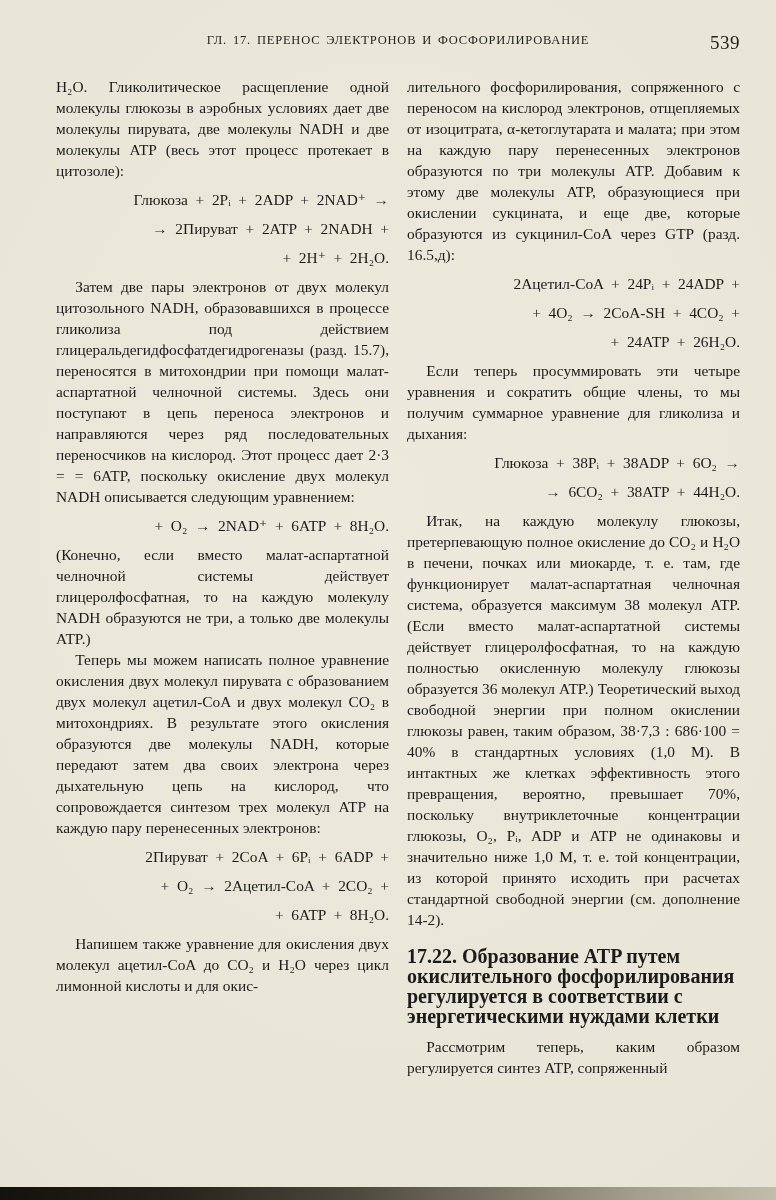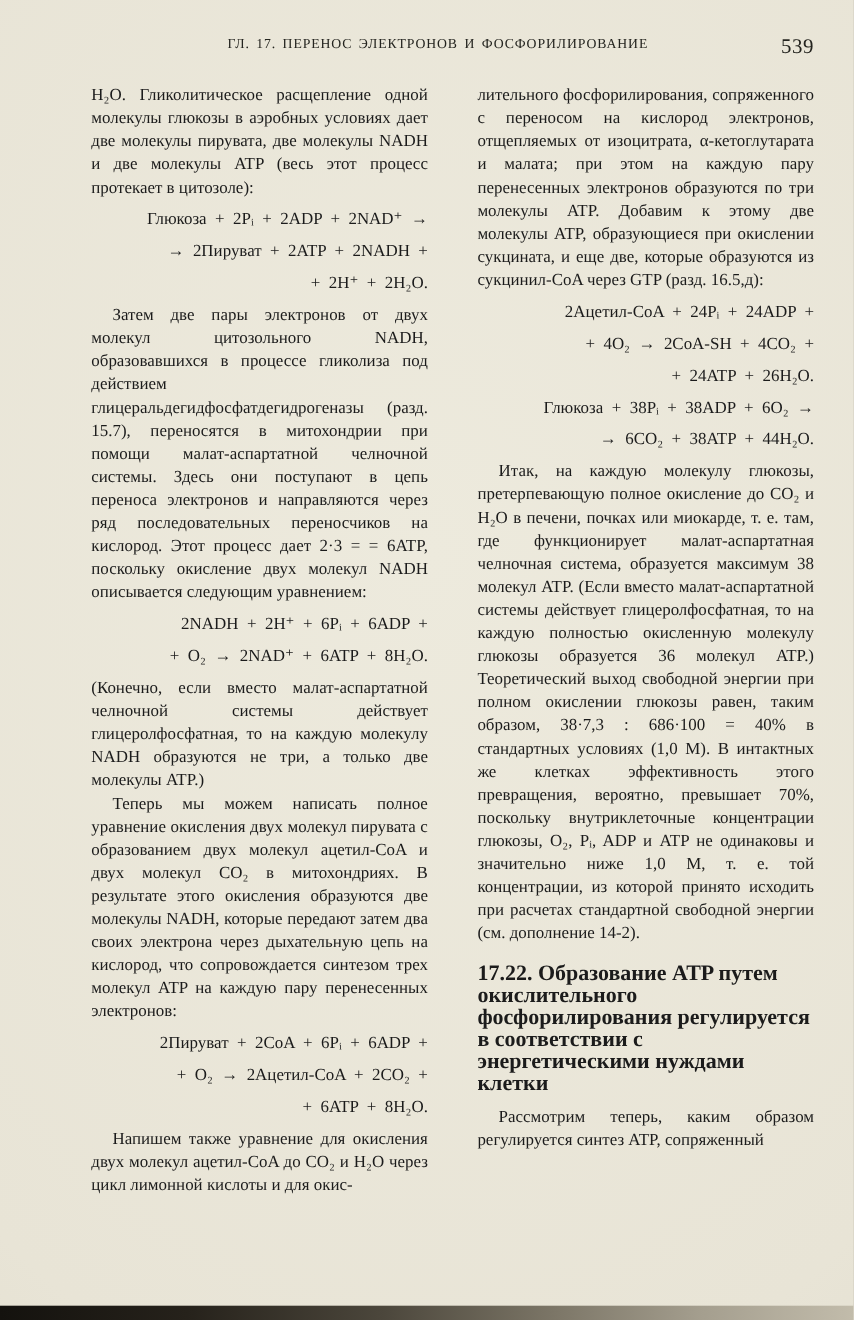--- a/index.html
+++ b/index.html
@@ -47,21 +47,20 @@
   .columns {
     display: flex;
     gap: 18px;
     margin-top: 22px;
   }
   .col {
     width: 342px;
     font-size: 15.4px;
     line-height: 21px;
     text-align: justify;
-    margin-left: 27px;
   }
   .para {
     margin: 0;
   }
   .para.indent {
     text-indent: 1.25em;
   }
   .eq {
     margin: 7px 0;
     text-align: right;
@@ -110,21 +109,20 @@
 
       <div class="eq">
         <div class="eq-line">Глюкоза + 2Pᵢ + 2ADP + 2NAD⁺ →</div>
         <div class="eq-line">→ 2Пируват + 2ATP + 2NADH +</div>
         <div class="eq-line eq-indent">+ 2H⁺ + 2H₂O.</div>
       </div>
 
       <p class="para indent">Затем две пары электронов от двух молекул цитозольного NADH, образовавшихся в процессе гликолиза под действием глицеральдегидфосфатдегидрогеназы (разд. 15.7), переносятся в митохондрии при помощи малат-аспартатной челночной системы. Здесь они поступают в цепь переноса электронов и направляются через ряд последовательных переносчиков на кислород. Этот процесс дает 2·3 = = 6ATP, поскольку окисление двух молекул NADH описывается следующим уравнением:</p>
 
       <div class="eq">
-        <div class="eq-line">2NADH + 2H⁺ + 6Pᵢ + 6ADP +</div>
         <div class="eq-line">+ O₂ → 2NAD⁺ + 6ATP + 8H₂O.</div>
       </div>
 
       <p class="para">(Конечно, если вместо малат-аспартатной челночной системы действует глицеролфосфатная, то на каждую молекулу NADH образуются не три, а только две молекулы ATP.)</p>
 
       <p class="para indent">Теперь мы можем написать полное уравнение окисления двух молекул пирувата с образованием двух молекул ацетил-CoA и двух молекул CO₂ в митохондриях. В результате этого окисления образуются две молекулы NADH, которые передают затем два своих электрона через дыхательную цепь на кислород, что сопровождается синтезом трех молекул ATP на каждую пару перенесенных электронов:</p>
 
       <div class="eq">
         <div class="eq-line">2Пируват + 2CoA + 6Pᵢ + 6ADP +</div>
         <div class="eq-line">+ O₂ → 2Ацетил-CoA + 2CO₂ +</div>
@@ -136,20 +134,21 @@
 
     <section class="col">
       <p class="para">лительного фосфорилирования, сопряженного с переносом на кислород электронов, отщепляемых от изоцитрата, α-кетоглутарата и малата; при этом на каждую пару перенесенных электронов образуются по три молекулы ATP. Добавим к этому две молекулы ATP, образующиеся при окислении сукцината, и еще две, которые образуются из сукцинил-CoA через GTP (разд. 16.5,д):</p>
 
       <div class="eq">
         <div class="eq-line">2Ацетил-CoA + 24Pᵢ + 24ADP +</div>
         <div class="eq-line">+ 4O₂ → 2CoA-SH + 4CO₂ +</div>
         <div class="eq-line">+ 24ATP + 26H₂O.</div>
       </div>
 
+      <p class="para indent">Если теперь просуммировать эти четыре уравнения и сократить общие члены, то мы получим суммарное уравнение для гликолиза и дыхания:</p>
 
       <div class="eq">
         <div class="eq-line">Глюкоза + 38Pᵢ + 38ADP + 6O₂ →</div>
         <div class="eq-line">→ 6CO₂ + 38ATP + 44H₂O.</div>
       </div>
 
       <p class="para indent">Итак, на каждую молекулу глюкозы, претерпевающую полное окисление до CO₂ и H₂O в печени, почках или миокарде, т. е. там, где функционирует малат-аспартатная челночная система, образуется максимум 38 молекул ATP. (Если вместо малат-аспартатной системы действует глицеролфосфатная, то на каждую полностью окисленную молекулу глюкозы образуется 36 молекул ATP.) Теоретический выход свободной энергии при полном окислении глюкозы равен, таким образом, 38·7,3 : 686·100 = 40% в стандартных условиях (1,0 М). В интактных же клетках эффективность этого превращения, вероятно, превышает 70%, поскольку внутриклеточные концентрации глюкозы, O₂, Pᵢ, ADP и ATP не одинаковы и значительно ниже 1,0 М, т. е. той концентрации, из которой принято исходить при расчетах стандартной свободной энергии (см. дополнение 14-2).</p>
 
       <h2 class="section-heading">17.22. Образование ATP путем окислительного фосфорилирования регулируется в соответствии с энергетическими нуждами клетки</h2>
 

